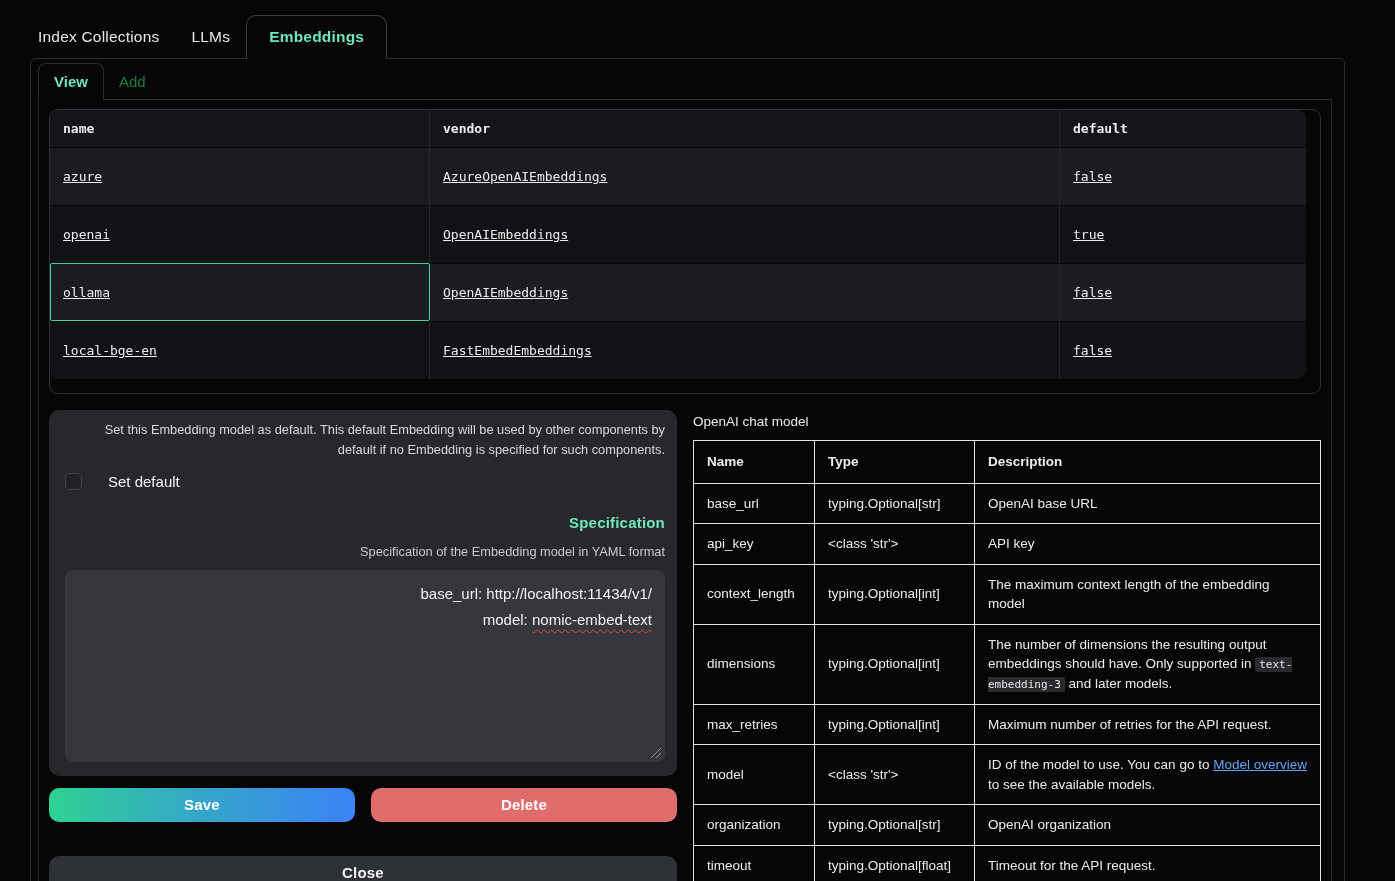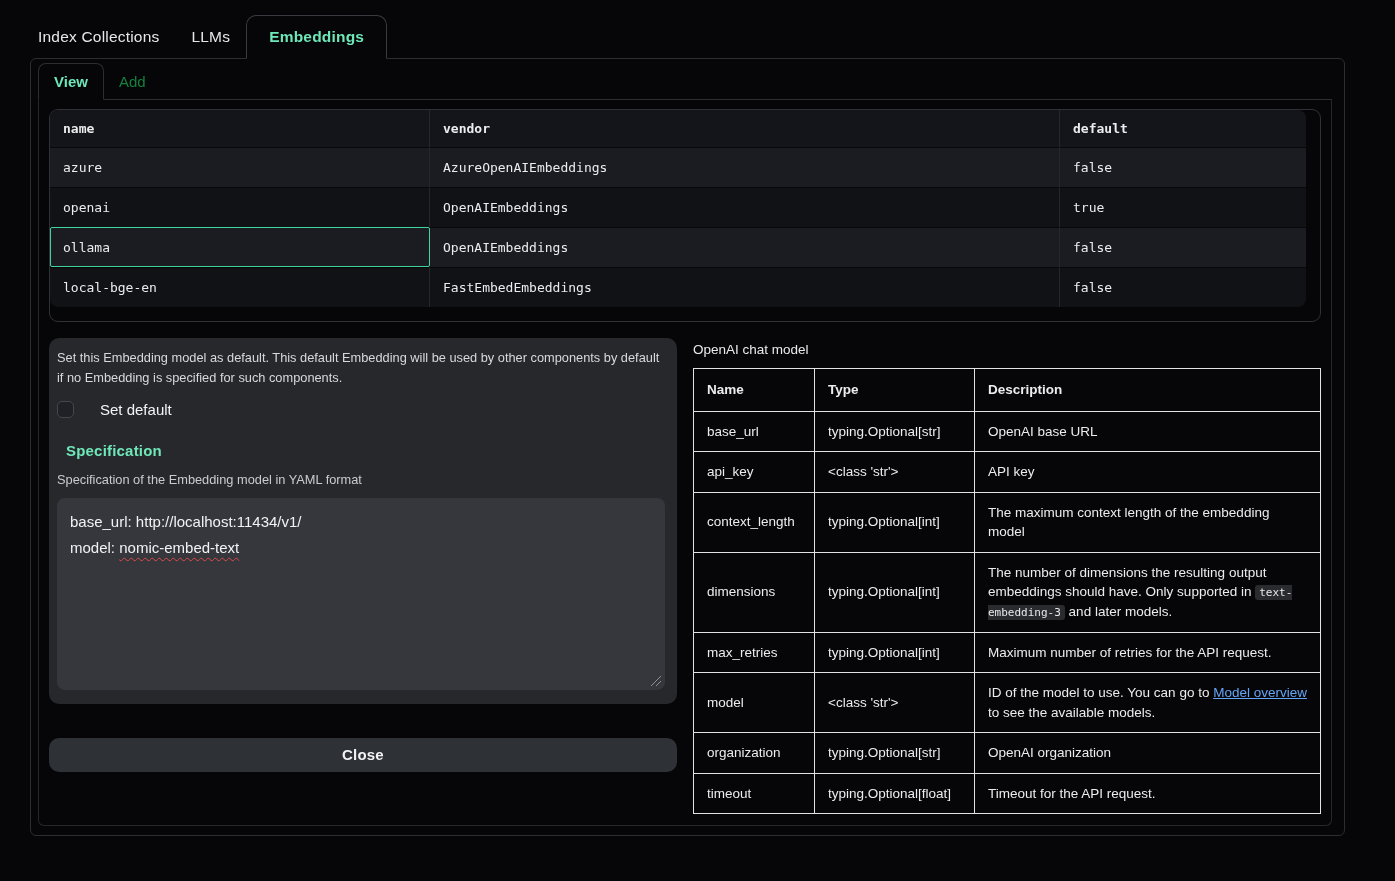--- a/index.html
+++ b/index.html
@@ -58,38 +58,38 @@
   table.df {
     width:100%; border-collapse:separate; border-spacing:0;
     font-family:"DejaVu Sans Mono", monospace; font-size:13px; color:#ececee;
   }
   table.df th {
     text-align:left; font-weight:700; background:#14151a;
     padding:11px 13px; border-right:1px solid #26272c;
   }
   table.df th:last-child { border-right:none; }
   table.df td {
-    padding:12px 13px; border-right:1px solid #26272c; border-top:1px solid #08080b;
+    padding:21px 13px; border-right:1px solid #26272c; border-top:1px solid #08080b;text-decoration:underline;
   }
   table.df td:last-child { border-right:none; }
   table.df tbody tr:nth-child(odd) td { background:#1b1c21; }
   table.df tbody tr:nth-child(even) td { background:#111216; }
   table.df thead th:first-child { border-top-left-radius:8px; }
   table.df thead th:last-child  { border-top-right-radius:8px; }
   table.df tbody tr:last-child td:first-child { border-bottom-left-radius:8px; }
   table.df tbody tr:last-child td:last-child  { border-bottom-right-radius:8px; }
   table.df td.sel-cell { outline:1px solid #3ed49b; outline-offset:-1px; border-radius:2px; }
 
   
   .cols { display:flex; gap:16px; align-items:flex-start; }
   .left-col { width:628px; flex:none; }
   .right-col { flex:1; min-width:0; padding-top:2px; }
 
   
-  .form-panel { background:#27282c; border-radius:10px; padding:10px 12px 14px 8px; }
+  .form-panel { background:#27282c; border-radius:10px; padding:10px 12px 14px 16px;text-align:right; }
   .desc { font-size:12.8px; color:#d9d9dc; line-height:1.55; }
   .cb-row { display:flex; align-items:center; gap:26px; margin:13px 0 24px 0;
             font-size:15px; color:#f4f4f6; }
   .cb { width:17px; height:17px; flex:none; border:1px solid #46474d; border-radius:5px; background:#202127; }
   .spec-head { color:#6ee7b9; font-weight:700; font-size:15px; margin:0 0 13px 9px; letter-spacing:.2px; }
   .spec-cap { font-size:12.8px; color:#cbcbcf; margin-bottom:11px; }
   .yaml-box {
     background:#35373c; border-radius:8px; height:192px;
     padding:11px 13px; font-size:15px; color:#f2f2f4; line-height:1.75;
     position:relative; overflow:hidden;
@@ -197,20 +197,24 @@
           </label>
           <div class="spec-head" data-interactable="false">Specification</div>
           <div class="spec-cap" data-interactable="false">Specification of the Embedding model in YAML format</div>
           <div class="yaml-box" data-interactable="true">
             <div data-interactable="false">base_url: http://localhost:11434/v1/</div>
             <div data-interactable="false"><span>model: </span><span class="squiggle">nomic-embed-text</span></div>
             <span class="resize-handle" data-interactable="true"></span>
           </div>
         </div>
 
+        <div class="btn-row">
+          <button class="btn save" data-interactable="true">Save</button>
+          <button class="btn delete" data-interactable="true">Delete</button>
+        </div>
         <button class="btn close" data-interactable="true">Close</button>
       </div>
 
       <div class="right-col" data-interactable="false">
         <div class="schema-title" data-interactable="false">OpenAI chat model</div>
         <table class="schema" id="schema-table" data-interactable="false">
             <thead>
               <tr data-interactable="false">
                 <th data-interactable="false">Name</th>
                 <th data-interactable="false">Type</th>

